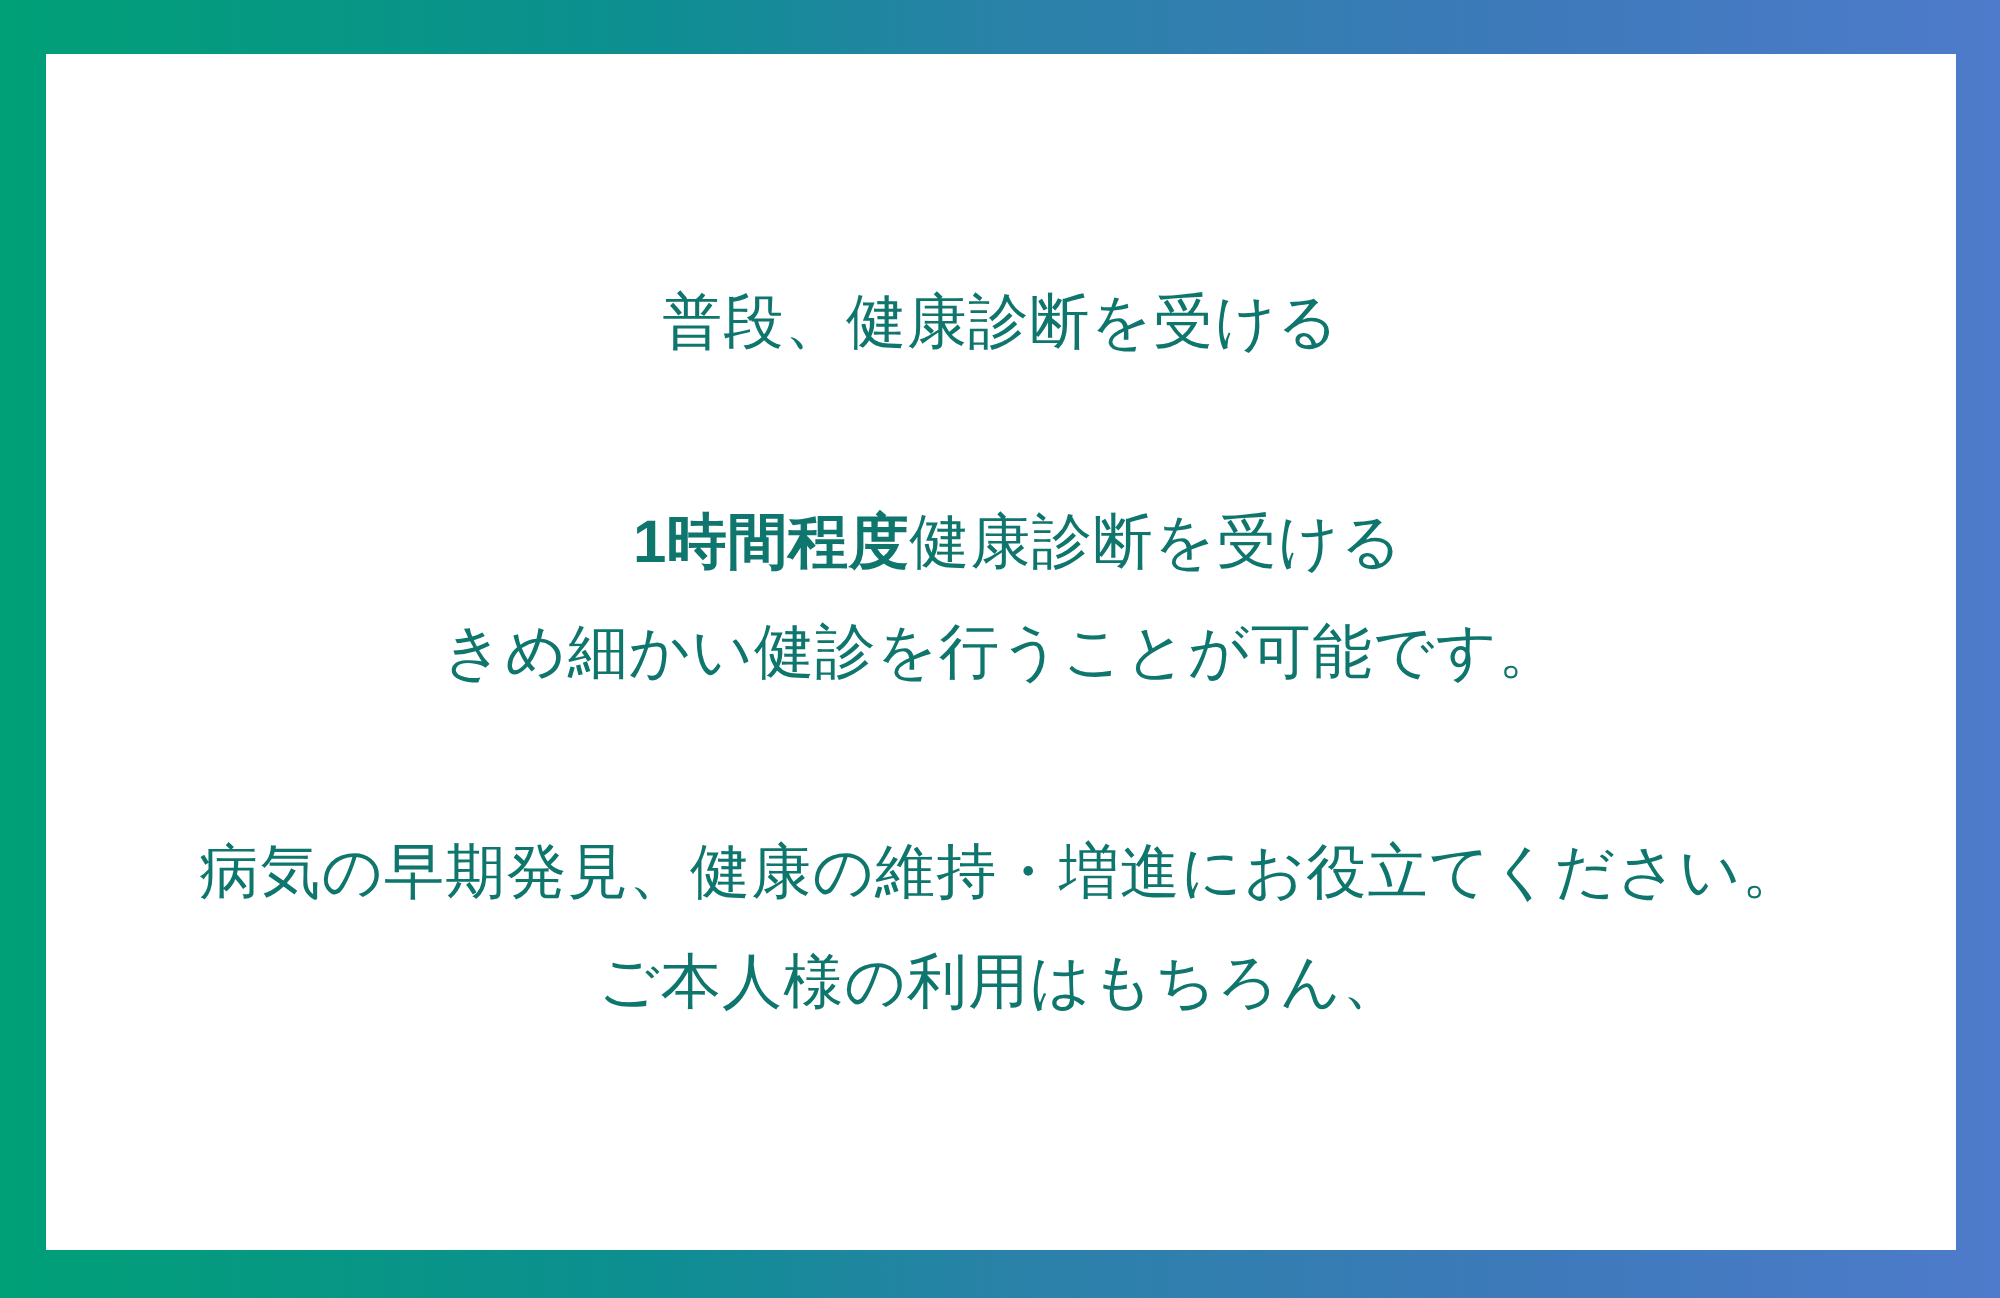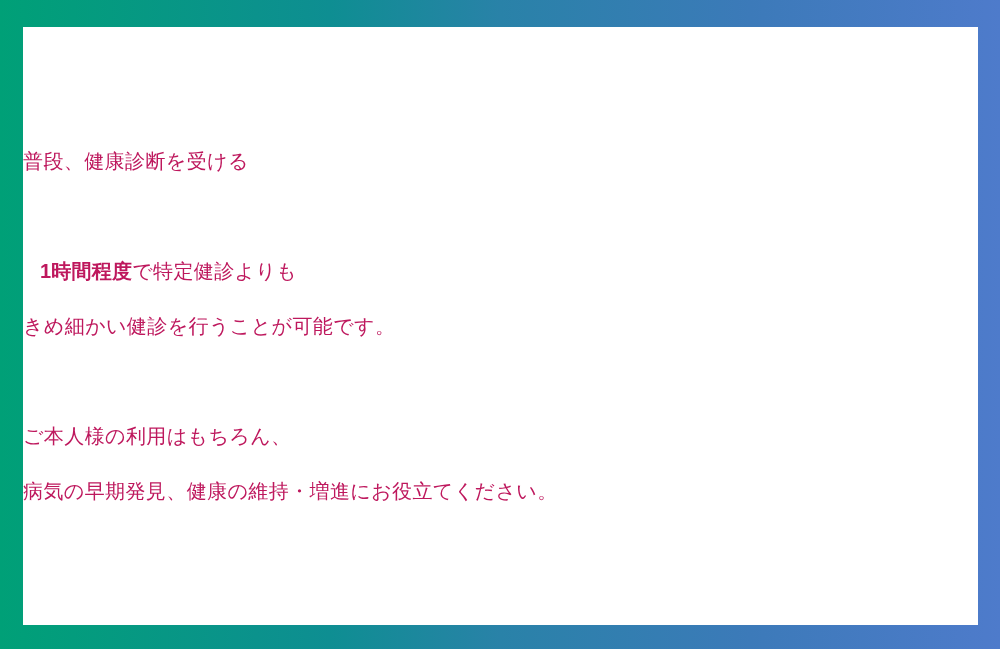--- a/index.html
+++ b/index.html
@@ -30,23 +30,23 @@
     box-sizing: border-box;
     background: #ffffff;
     display: flex;
     flex-direction: column;
     align-items: center;
     justify-content: center;
   }
 
   .copy-stack {
     width: 100%;
-    text-align: left;
-    color: #be185d;
-    font-size: 20px;
+    text-align: center;
+    color: #0f766e;
+    font-size: 30px;
     line-height: 55px;
     letter-spacing: 0.02em;
     font-weight: 400;
   }
 
   .copy-block {
     margin: 0;
   }
 
   .block-gap {
@@ -71,26 +71,26 @@
   <div class="promo-card">
     <div class="copy-stack">
 
       <p class="copy-block">
         <span class="copy-line">普段、健康診断を受ける</span>
       </p>
 
       <div class="block-gap"></div>
 
       <p class="copy-block">
-        <span class="copy-line"><span class="emphasis">1時間程度</span><span>で特定健診よりも</span></span>
+        <span class="copy-line"><span class="emphasis">1時間程度</span><span>健康診断を受ける</span></span>
         <span class="copy-line">きめ細かい健診を行うことが可能です。</span>
       </p>
 
       <div class="block-gap"></div>
 
       <p class="copy-block">
+        <span class="copy-line">病気の早期発見、健康の維持・増進にお役立てください。</span>
         <span class="copy-line">ご本人様の利用はもちろん、</span>
-        <span class="copy-line">病気の早期発見、健康の維持・増進にお役立てください。</span>
       </p>
 
     </div>
   </div>
 </div>
 
 </body></html>

